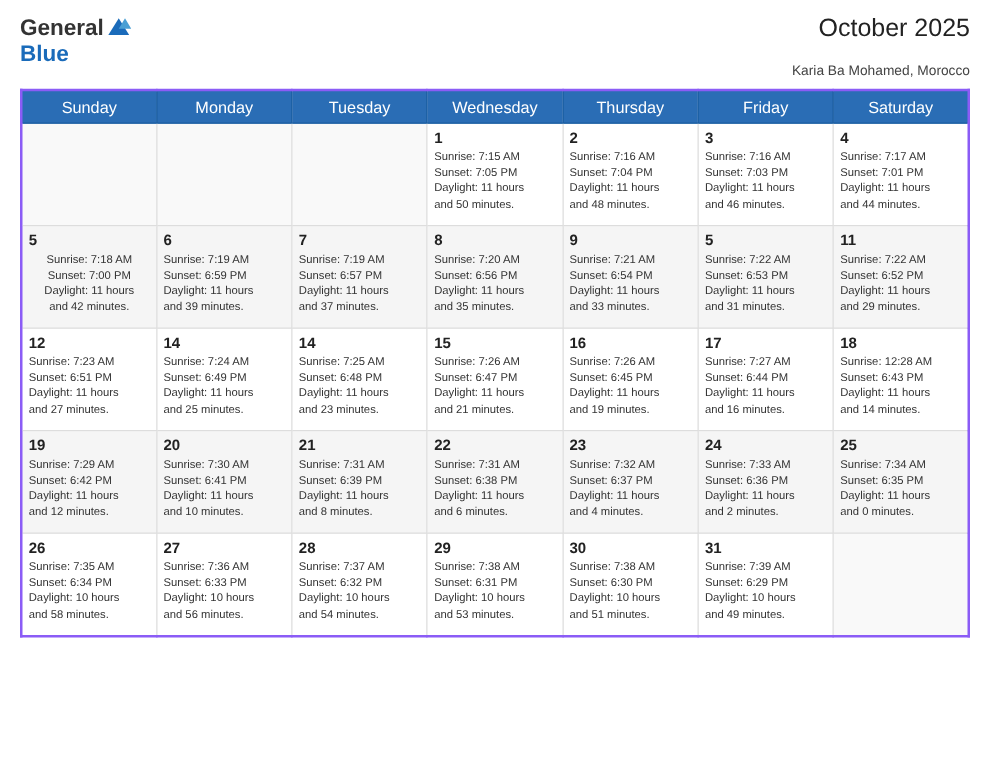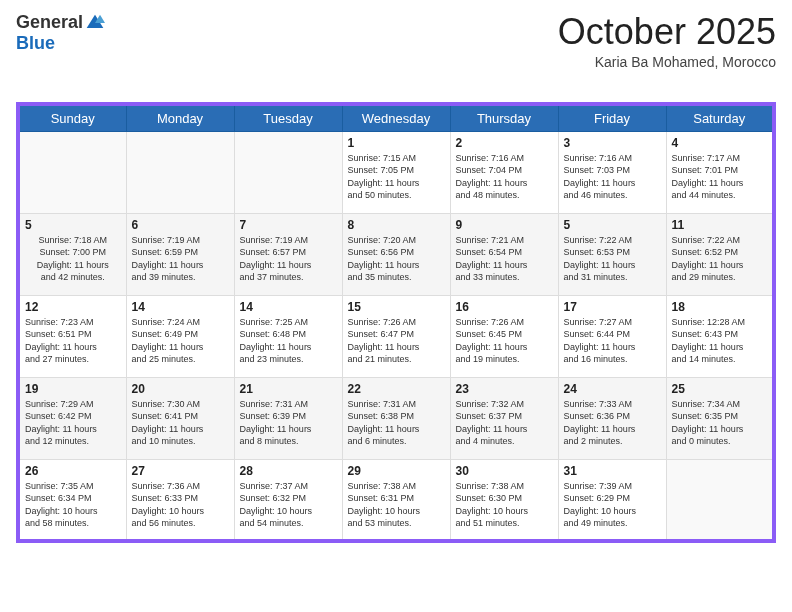--- a/index.html
+++ b/index.html
@@ -45,37 +45,36 @@
     }
     .logo-icon {
       width: 20px;
       height: 20px;
       margin-left: 2px;
     }
     .title-block {
       text-align: right;
     }
     .month-title {
-      font-size: 36px;
+      font-size: 20px;
       font-weight: normal;
       color: #222;
       line-height: 1.1;
     }
     .subtitle {
-      font-size: 14px;
+      font-size: 11px;
       color: #444;
-      margin-top: 2px;
+      margin-top: 17px;
     }
     .calendar {
       flex: 1;
-      border: 4px solid #8b5cf6;
+      border: 2px solid #8b5cf6;
       border-collapse: collapse;
       width: 100%;
       table-layout: fixed;
-      margin-top: 24px;
     }
     .calendar th {
       background-color: #2a6db5;
       color: white;
       text-align: center;
       padding: 5px 3px;
       font-size: 13px;
       font-weight: normal;
       border: 1px solid #1a5da0;
     }

